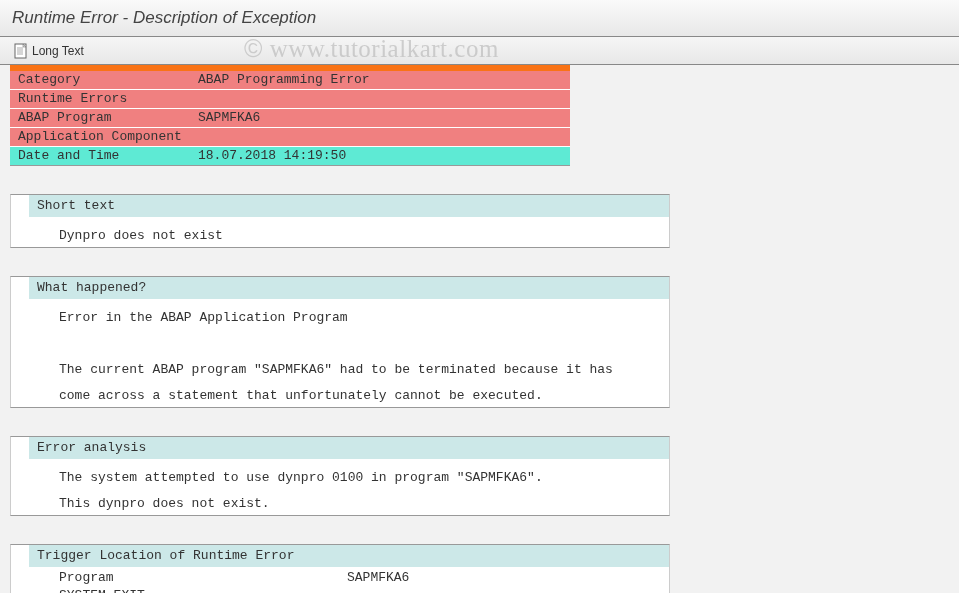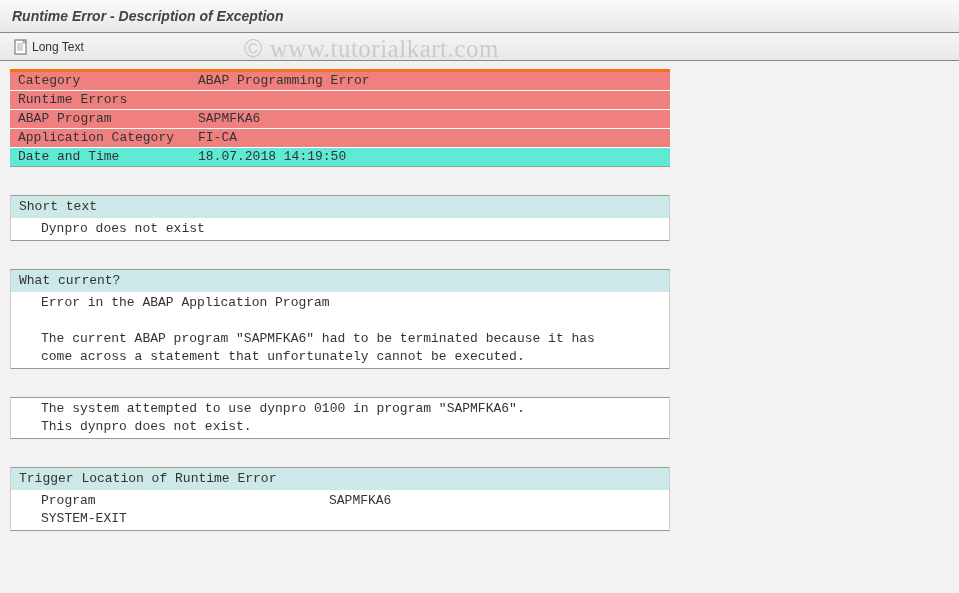--- a/index.html
+++ b/index.html
@@ -17,22 +17,22 @@
       overflow: hidden;
       position: relative;
     }
     .title-bar {
       background: linear-gradient(to bottom, #fafafa, #e8e8e8);
       padding: 8px 10px 8px 12px;
       border-bottom: 1px solid #888;
     }
     .title-bar h1 {
       font-family: "Arial", sans-serif;
-      font-size: 14px;
-      font-weight: bold;
+      font-size: 17px;
+      font-weight: normal;
       font-style: italic;
       color: #444;
     }
     .toolbar {
       background: linear-gradient(to bottom, #f5f5f5, #e8e8e8);
       padding: 4px 10px;
       border-bottom: 1px solid #888;
       display: flex;
       align-items: center;
       height: 28px;
@@ -57,24 +57,24 @@
     .doc-icon svg {
       width: 100%;
       height: 100%;
     }
     .content {
       padding: 0 10px 10px 0;
       background: #f2f2f2;
     }
     .header-table {
       background: #fff;
-      border-top: 3px solid #f97316;
+      border-top: 6px solid #f97316;
       border-bottom: 1px solid #999;
-      margin: 8px 0 0 10px;
-      width: 660px;
+      margin: 0 0 0 10px;
+      width: 560px;
     }
     .header-row {
       display: flex;
       background: #f08080;
       border-bottom: 1px solid #fff;
       font-family: "Courier New", monospace;
       font-size: 13px;
       color: #333;
       line-height: 18px;
     }
@@ -92,20 +92,21 @@
       flex: 1;
       padding: 0 8px;
     }
     .section-box {
       background: #fff;
       border: 1px solid #ccc;
       border-top: 1px solid #999;
       border-bottom: 1px solid #999;
       margin: 28px 0 0 10px;
       width: 660px;
+      padding-left: 18px;
     }
     .section-header {
       background: #cce8e8;
       padding: 2px 8px;
       font-family: "Courier New", monospace;
       font-size: 13px;
       color: #333;
       line-height: 18px;
     }
     .section-body {
@@ -113,20 +114,21 @@
       padding: 2px 8px 2px 30px;
       font-family: "Courier New", monospace;
       font-size: 13px;
       color: #333;
       line-height: 18px;
     }
     .section-body .line {
       white-space: pre-wrap;
       line-height: 18px;
       min-height: 18px;
+      margin-top: 8px;
     }
     .kv-row {
       display: flex;
       line-height: 18px;
     }
     .kv-label {
       width: 288px;
     }
     .watermark {
       position: absolute;
@@ -173,47 +175,47 @@
         <div class="header-value">ABAP Programming Error</div>
       </div>
       <div class="header-row">
         <div class="header-label">Runtime Errors</div>
       </div>
       <div class="header-row">
         <div class="header-label">ABAP Program</div>
         <div class="header-value">SAPMFKA6</div>
       </div>
       <div class="header-row">
-        <div class="header-label">Application Category</div>
-        <div class="header-value">FI-CA</div>
+        <div class="header-label">Application Component</div>
       </div>
       <div class="header-row alt">
         <div class="header-label">Date and Time</div>
         <div class="header-value">18.07.2018 14:19:50</div>
       </div>
     </div>
 
   <div class="section-box">
     <div class="section-header">Short text</div>
     <div class="section-body">
       <div class="line">Dynpro does not exist</div>
     </div>
   </div>
 
   <div class="section-box">
-    <div class="section-header">What current?</div>
+    <div class="section-header">What happened?</div>
     <div class="section-body">
       <div class="line">Error in the ABAP Application Program</div>
       <div class="line"></div>
       <div class="line">The current ABAP program "SAPMFKA6" had to be terminated because it has</div>
       <div class="line">come across a statement that unfortunately cannot be executed.</div>
     </div>
   </div>
 
   <div class="section-box">
+    <div class="section-header">Error analysis</div>
     <div class="section-body">
       <div class="line">The system attempted to use dynpro 0100 in program "SAPMFKA6".</div>
       <div class="line">This dynpro does not exist.</div>
     </div>
   </div>
 
   <div class="section-box">
     <div class="section-header">Trigger Location of Runtime Error</div>
     <div class="section-body">
       <div class="kv-row">

